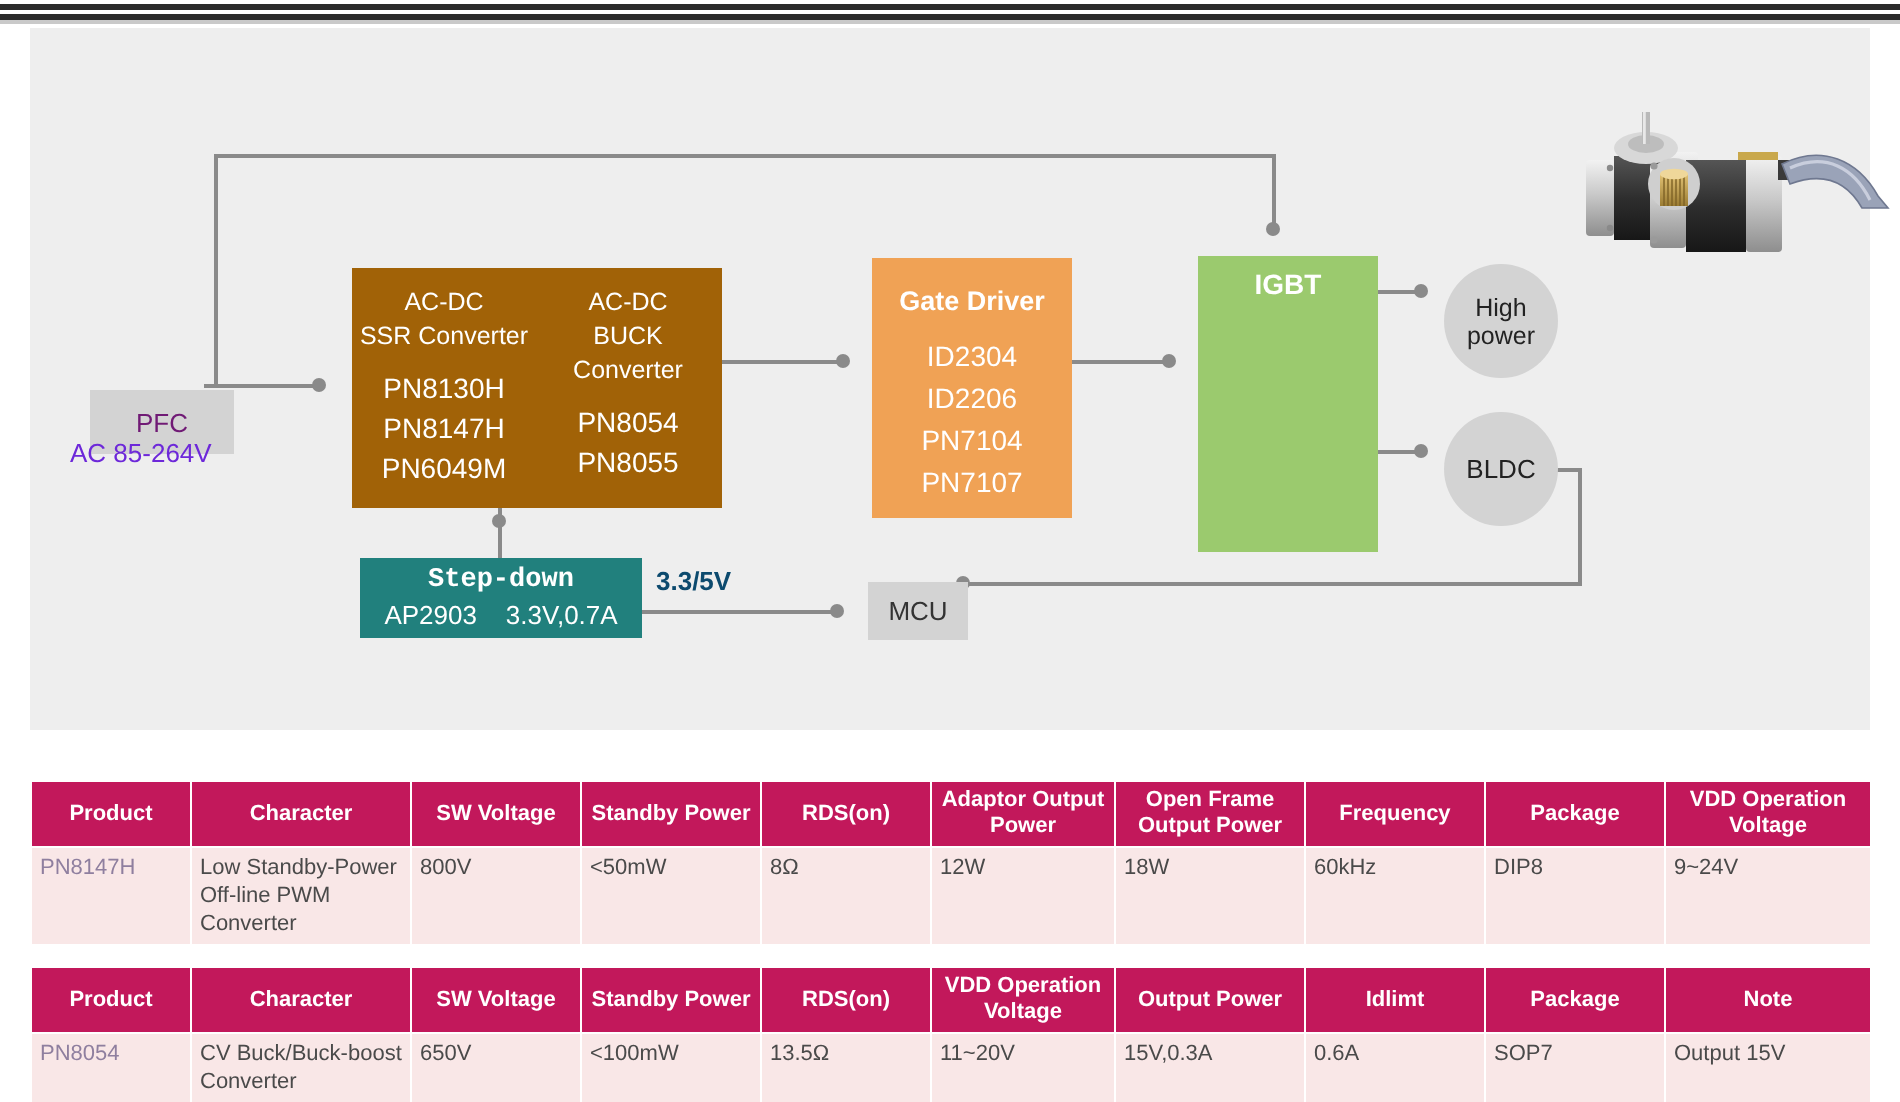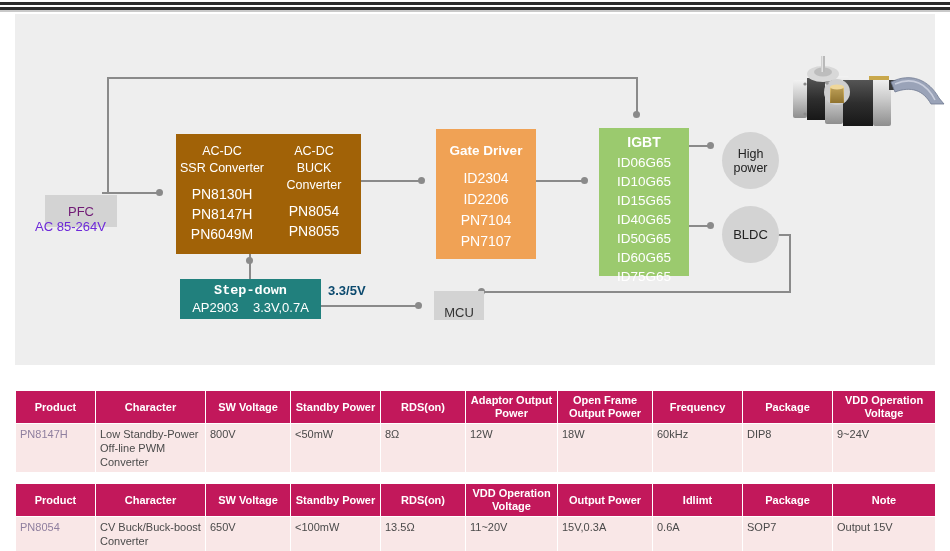--- a/index.html
+++ b/index.html
@@ -42,21 +42,21 @@
   .igbt .parts{margin-top:3px;text-align:center;font-size:13.5px;color:#fff;line-height:19px;}
 
   
   .step{left:165px;top:265px;width:141px;height:40px;background:#21807d;}
   .step .ttl{margin-top:4px;font-size:13.5px;font-family:Liberation Mono, monospace;}
   .step .parts{margin-top:2px;text-align:center;font-size:13px;color:#fff;}
   .v35{position:absolute;left:313px;top:269px;font-size:13px;font-weight:bold;color:#0c4a6e;}
 
   
   .mcu{left:419px;top:277px;width:50px;height:29px;background:#d3d3d3;
-       display:flex;align-items:flex-end;justify-content:center;font-size:13px;color:#333;}
+       display:flex;align-items:center;justify-content:center;font-size:13px;color:#333;}
 
   
   .circ{position:absolute;border-radius:50%;background:#d3d3d3;
         display:flex;align-items:center;justify-content:center;text-align:center;
         font-size:12.5px;color:#222;line-height:14px;}
   .hp{left:707px;top:118px;width:57px;height:57px;}
   .bldc{left:707px;top:192px;width:57px;height:57px;font-size:13px;}
 
   
   .w{position:absolute;background:#8a8a8a;}
@@ -153,29 +153,20 @@
     <div class="parts">
       <div>ID2304</div>
       <div>ID2206</div>
       <div>PN7104</div>
       <div>PN7107</div>
     </div>
   </div>
 
   <div class="node igbt">
     <div class="ttl">IGBT</div>
-    <div class="parts">
-      <div>ID06G65</div>
-      <div>ID10G65</div>
-      <div>ID15G65</div>
-      <div>ID40G65</div>
-      <div>ID50G65</div>
-      <div>ID60G65</div>
-      <div>ID75G65</div>
-    </div>
   </div>
 
   <div class="node step">
     <div class="ttl">Step-down</div>
     <div class="parts">
       <span>AP2903</span>
       &nbsp;&nbsp;
       <span>3.3V,0.7A</span>
     </div>
   </div>

